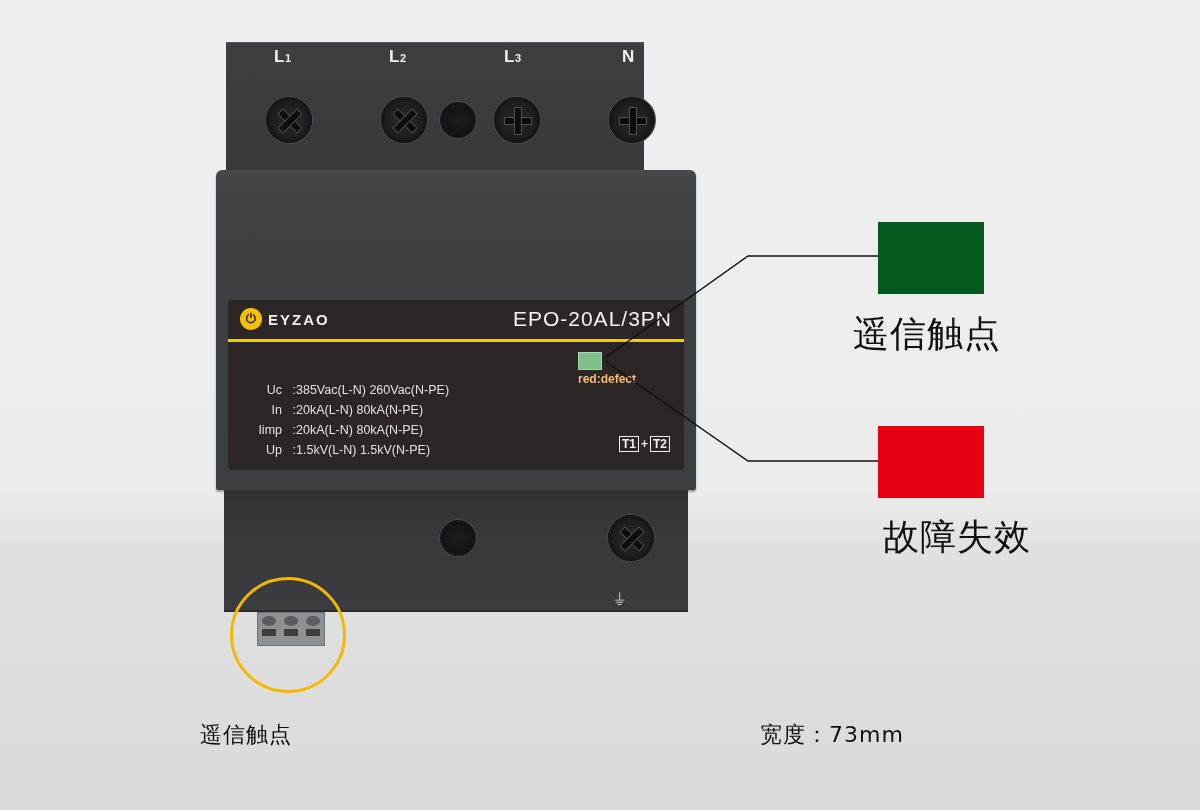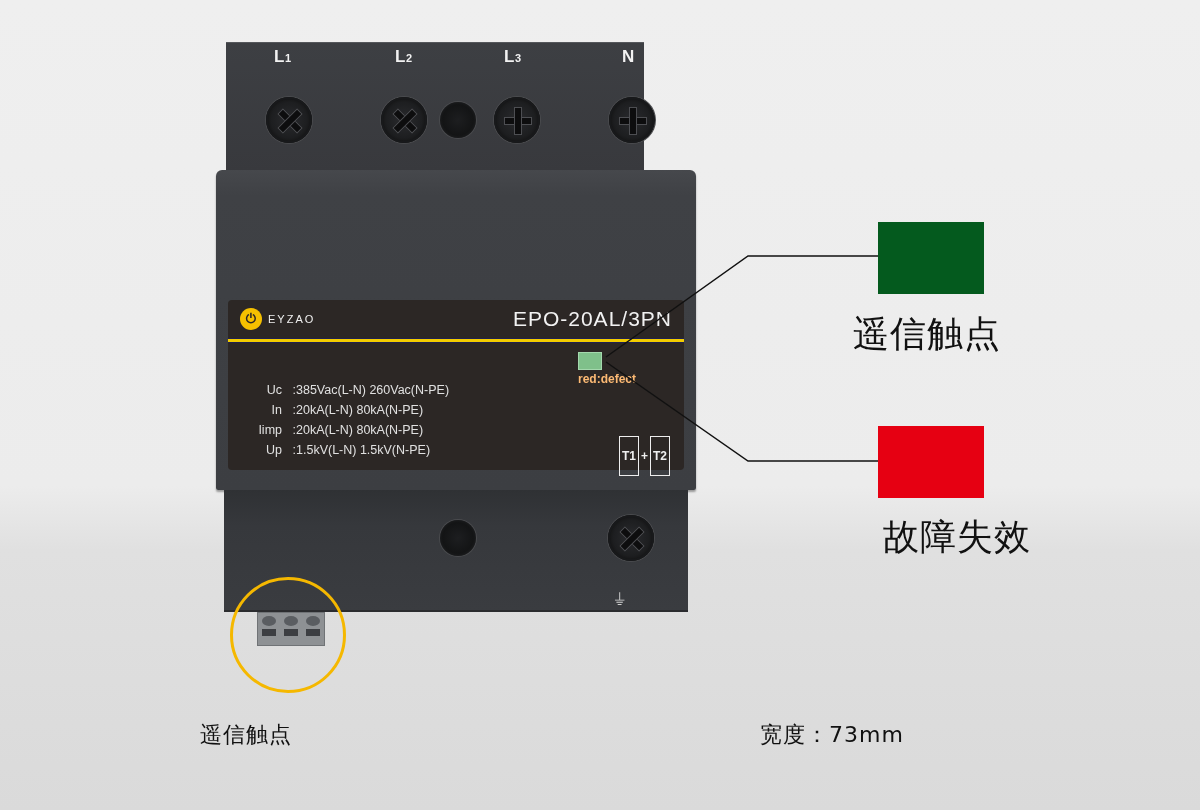--- a/index.html
+++ b/index.html
@@ -53,41 +53,41 @@
       background: #2c2725; border-radius: 4px;
     }
     .brand-row { position: absolute; left: 12px; top: 8px; display: flex; align-items: center; gap: 6px; }
     .brand-logo {
       width: 22px; height: 22px; border-radius: 50%; background: #f5c000;
       display: flex; align-items: center; justify-content: center;
       color: #2c2725; font-size: 13px; font-weight: bold;
     }
     .brand-name {
       color: #f0f0f0; font-family: "Liberation Sans", sans-serif;
-      font-size: 11px; letter-spacing: 2px; font-weight: normal;
+      font-size: 15px; letter-spacing: 2px; font-weight: bold;
     }
     .model {
       position: absolute; right: 12px; top: 7px; color: #f2f2f2;
       font-family: Liberation Sans, sans-serif; font-size: 21px; letter-spacing: 1px;
     }
     .yellow-line { position: absolute; left: 0; right: 0; top: 38px; height: 5px; background: #f2cc00; border-top: 1px solid #1f2150; border-bottom: 1px solid #1f2150; }
     .indicator {
       position: absolute; left: 350px; top: 52px; width: 24px; height: 18px;
       background: #7fc08a; border: 1px solid #a4d8ad;
     }
     .indicator-label {
       position: absolute; left: 350px; top: 72px; color: #fdba74;
       font-family: "Liberation Sans", sans-serif; font-size: 12px; font-weight: bold;
     }
     .specs { position: absolute; left: 16px; top: 80px; color: #e0e0e0; font-family: "Liberation Sans", sans-serif; font-size: 12.5px; line-height: 20px; text-align: right; }
     .spec-row { display: flex; }
     .spec-key { width: 38px; }
     .spec-sep { width: 14px; }
     .type-badges { position: absolute; right: 14px; top: 136px; display: flex; align-items: center; gap: 2px; color: #eee; font-family: "Liberation Sans", sans-serif; font-size: 12px; font-weight: bold; }
-    .type-box { border: 1.5px solid #eee; padding: 12px 2px; line-height: 14px; }
+    .type-box { border: 1.5px solid #eee; padding: 0 2px; line-height: 14px; }
 
     .device-bottom {
       position: absolute; left: 224px; top: 490px; width: 464px; height: 122px;
       background: linear-gradient(180deg, #2f3134 0%, #36383c 30%, #3a3c40 100%);
       border-bottom: 2px solid #2b2c2f;
     }
     .ground-icon { position: absolute; left: 614px; top: 592px; color: #d0d0d0; font-size: 16px; line-height: 16px; }
 
     .remote-terminal {
       position: absolute; left: 257px; top: 612px; width: 68px; height: 34px;
@@ -105,21 +105,21 @@
     .legend-label { position: absolute; color: #111; font-size: 36px; letter-spacing: 1px; }
     svg.leaders { position: absolute; left: 0; top: 0; }
 
     .caption { position: absolute; color: #111; font-size: 22px; letter-spacing: 1px; }
   </style>
 </head>
 <body>
 
 <div class="device-top">
   <span class="terminal-label" style="left:48px"><span>L</span><sub>1</sub></span>
-  <span class="terminal-label" style="left:169px"><span>L</span><sub>2</sub></span>
+  <span class="terminal-label" style="left:163px"><span>L</span><sub>2</sub></span>
   <span class="terminal-label" style="left:278px"><span>L</span><sub>3</sub></span>
   <span class="terminal-label" style="left:396px"><span>N</span><sub></sub></span>
 
   <div class="screw x" style="left:40px; top:54px"></div>
   <div class="screw x" style="left:155px; top:54px"></div>
   <div class="small-hole" style="left:214px; top:59px"></div>
   <div class="screw" style="left:268px; top:54px"></div>
   <div class="screw" style="left:383px; top:54px"></div>
 </div>
 

